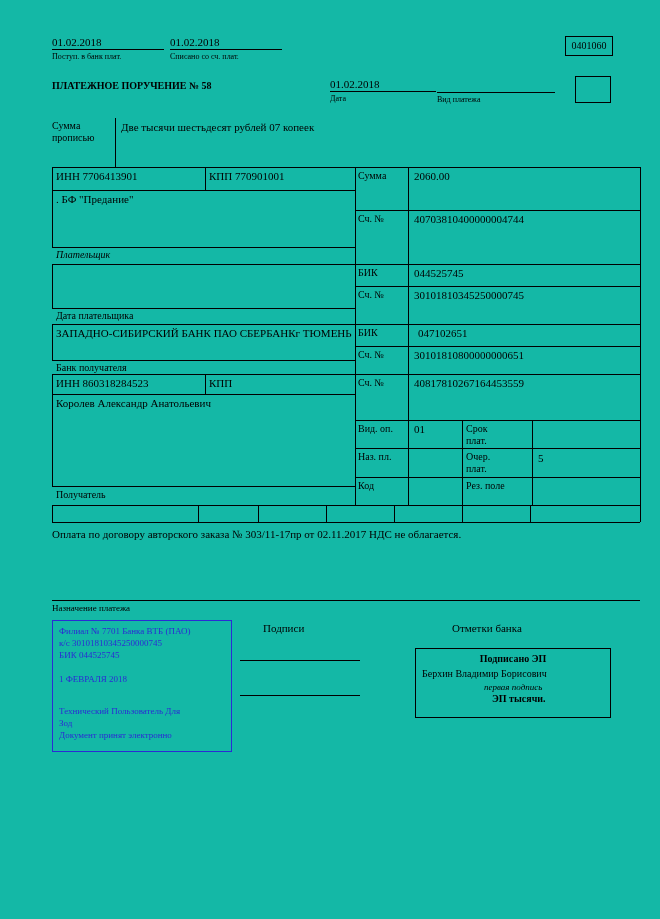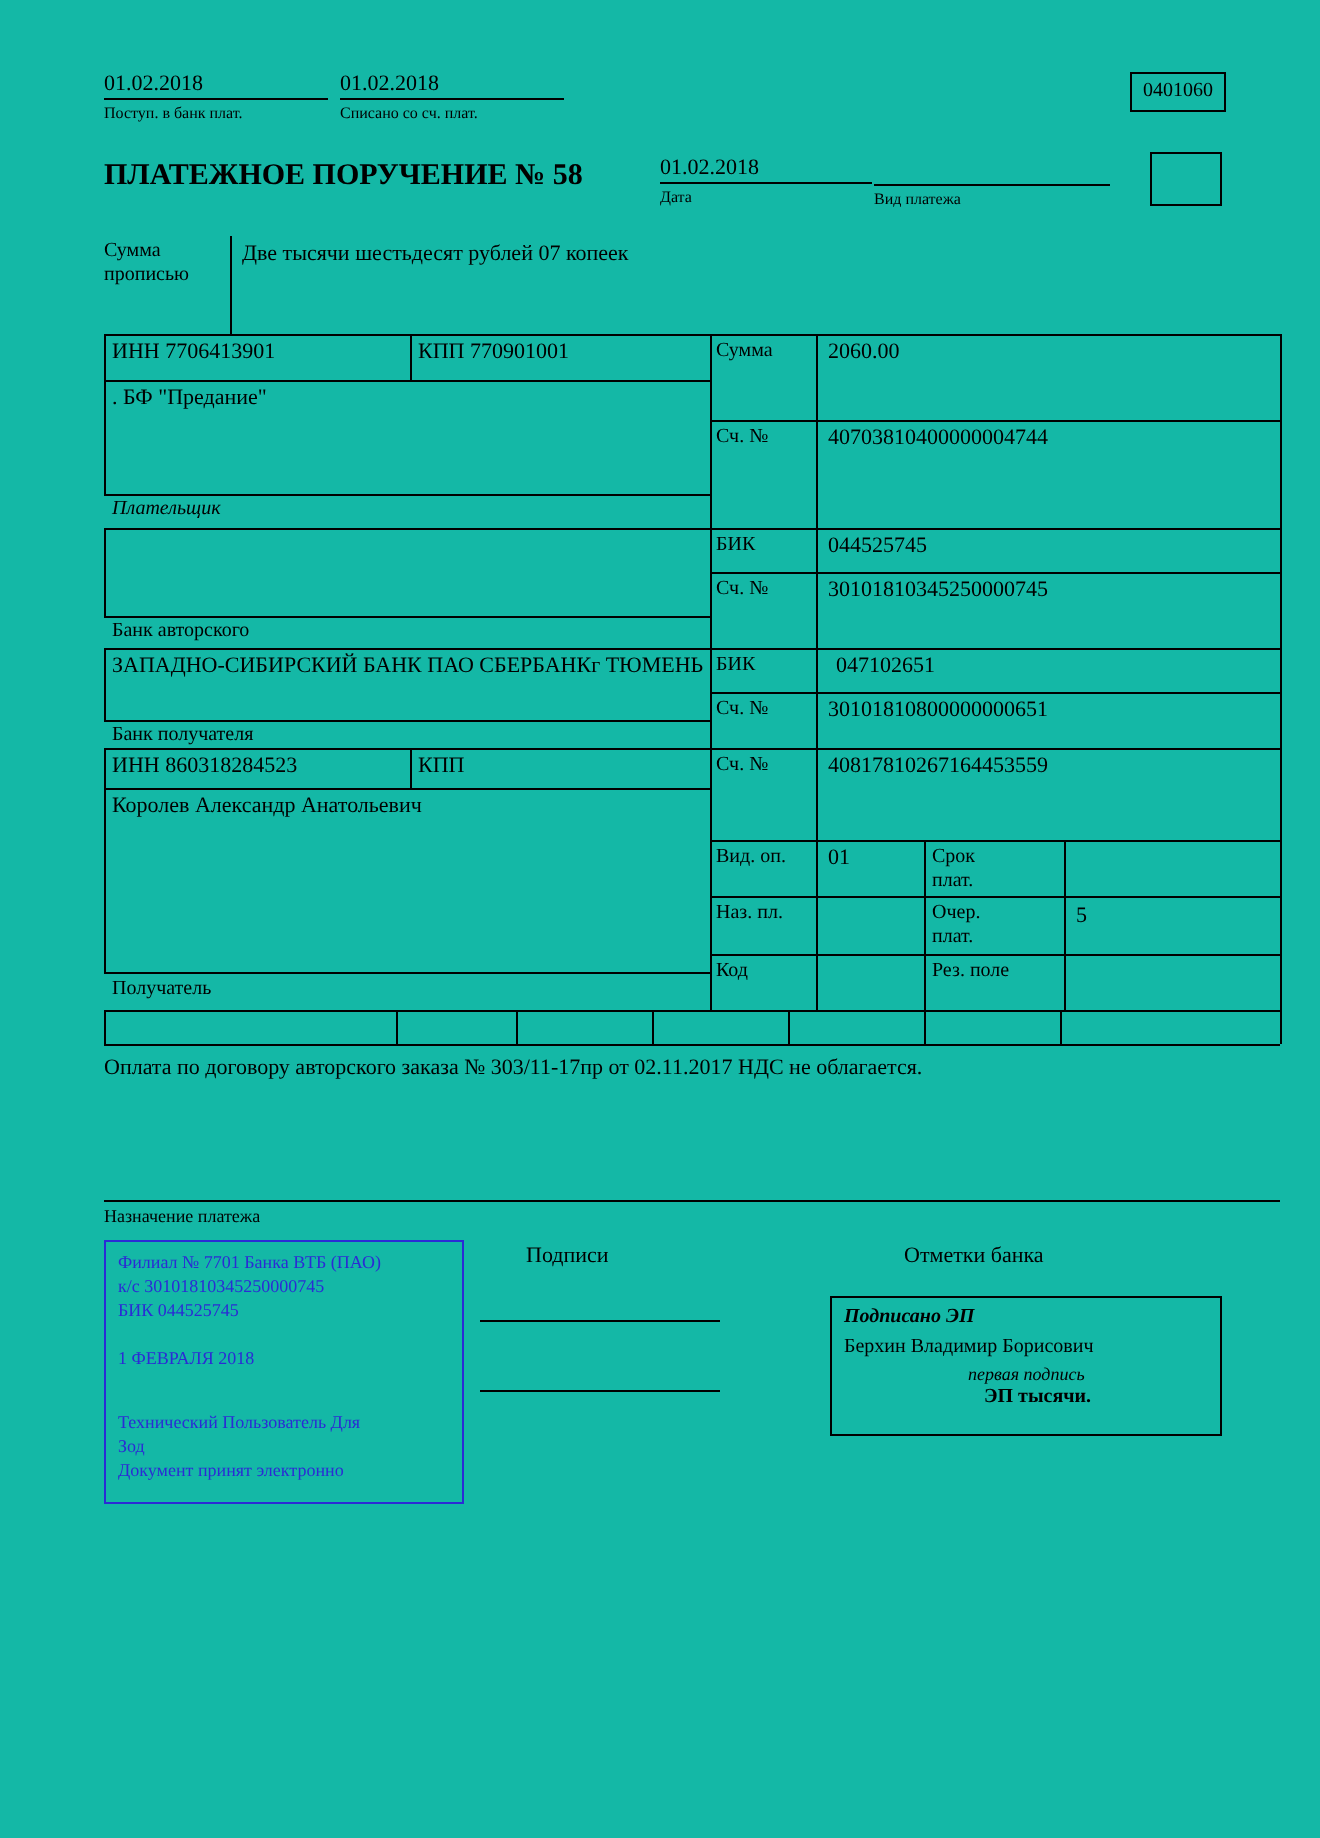--- a/index.html
+++ b/index.html
@@ -29,21 +29,21 @@
     <div class="tiny">Поступ. в банк плат.</div>
   </div>
   <div class="abs" style="left:170px;top:36px;width:112px;">
     <div class="dval">01.02.2018</div>
     <div class="tiny">Списано со сч. плат.</div>
   </div>
   <div class="abs" style="left:565px;top:36px;width:48px;height:20px;border:1px solid #000;text-align:center;font-size:10px;line-height:18px;">
     <span>0401060</span>
   </div>
 
-  <div class="abs bold" style="left:52px;top:80px;font-size:15px;">ПЛАТЕЖНОЕ ПОРУЧЕНИЕ № 58</div>
+  <div class="abs bold" style="left:52px;top:80px;font-size:10px;">ПЛАТЕЖНОЕ ПОРУЧЕНИЕ № 58</div>
   <div class="abs" style="left:330px;top:78px;width:106px;">
     <div class="dval">01.02.2018</div>
     <div class="tiny">Дата</div>
   </div>
   <div class="abs" style="left:437px;top:78px;width:118px;">
     <div style="height:15px;border-bottom:1px solid #000;"></div>
     <div class="tiny">Вид платежа</div>
   </div>
   <div class="abs" style="left:575px;top:76px;width:36px;height:27px;border:1px solid #000;"></div>
 
@@ -88,21 +88,21 @@
   <div class="vl" style="left:326px;top:505px;height:17px;"></div>
   <div class="vl" style="left:394px;top:505px;height:17px;"></div>
   <div class="vl" style="left:462px;top:505px;height:17px;"></div>
   <div class="vl" style="left:530px;top:505px;height:17px;"></div>
 
   <div class="abs t11" style="left:56px;top:170px;">ИНН 7706413901</div>
   <div class="abs t11" style="left:209px;top:170px;">КПП 770901001</div>
   <div class="abs t11" style="left:56px;top:193px;width:296px;">. БФ "Предание"</div>
   <div class="abs t10" style="left:56px;top:249px;font-style:italic;">Плательщик</div>
 
-  <div class="abs t10" style="left:56px;top:310px;">Банк авторского</div>
+  <div class="abs t10" style="left:56px;top:310px;">Дата плательщика</div>
 
   <div class="abs t11" style="left:56px;top:327px;width:296px;">ЗАПАДНО-СИБИРСКИЙ БАНК ПАО СБЕРБАНКг ТЮМЕНЬ</div>
   <div class="abs t10" style="left:56px;top:362px;">Банк получателя</div>
 
   <div class="abs t11" style="left:56px;top:377px;">ИНН 860318284523</div>
   <div class="abs t11" style="left:209px;top:377px;">КПП</div>
   <div class="abs t11" style="left:56px;top:397px;width:296px;">Королев Александр Анатольевич</div>
   <div class="abs t10" style="left:56px;top:489px;">Получатель</div>
 
   <div class="abs t10" style="left:358px;top:170px;">Сумма</div>
@@ -145,19 +145,19 @@
     <div>Зод</div>
     <div>Документ принят электронно</div>
   </div>
 
   <div class="abs t11" style="left:263px;top:622px;">Подписи</div>
   <div class="hl" style="left:240px;width:120px;top:660px;"></div>
   <div class="hl" style="left:240px;width:120px;top:695px;"></div>
 
   <div class="abs t11" style="left:452px;top:622px;">Отметки банка</div>
   <div class="abs" style="left:415px;top:648px;width:196px;height:70px;border:1px solid #000;padding:4px 6px;">
-    <div class="t10 bold" style="text-align:left;font-style:italic;">Подписано ЭП</div>
+    <div class="t10 bold" style="text-align:center;">Подписано ЭП</div>
     <div class="t10" style="margin-top:3px;">Берхин Владимир Борисович</div>
     <div class="t9" style="margin-top:2px;margin-left:62px;font-style:italic;">первая подпись</div>
     <div class="t10 bold" style="margin-left:70px;">ЭП тысячи.</div>
   </div>
 
 </div>
 
 </body></html>

